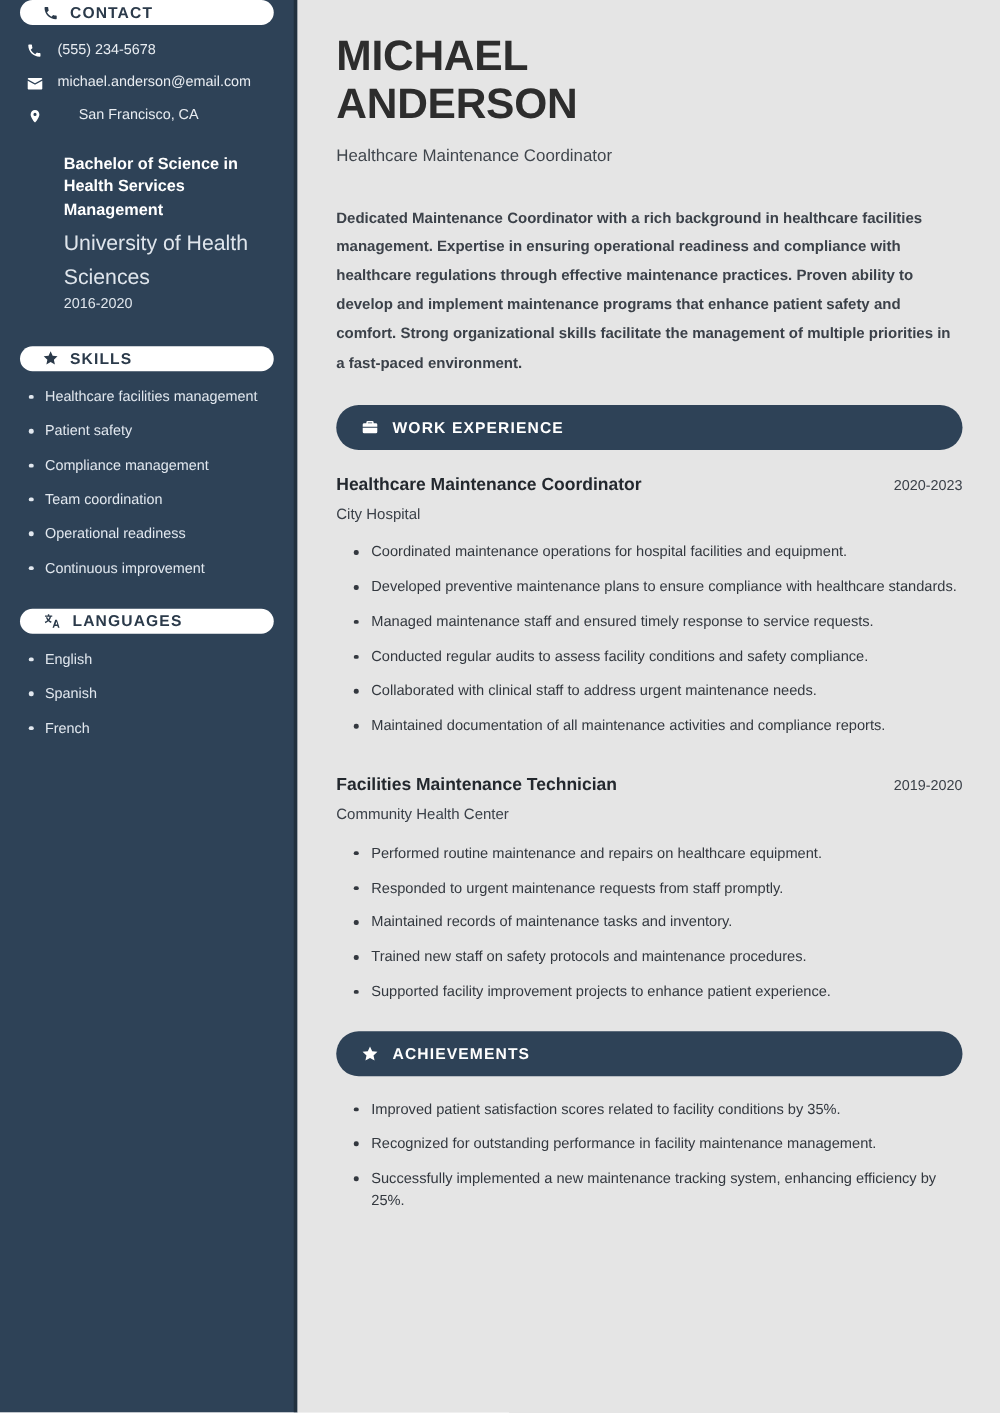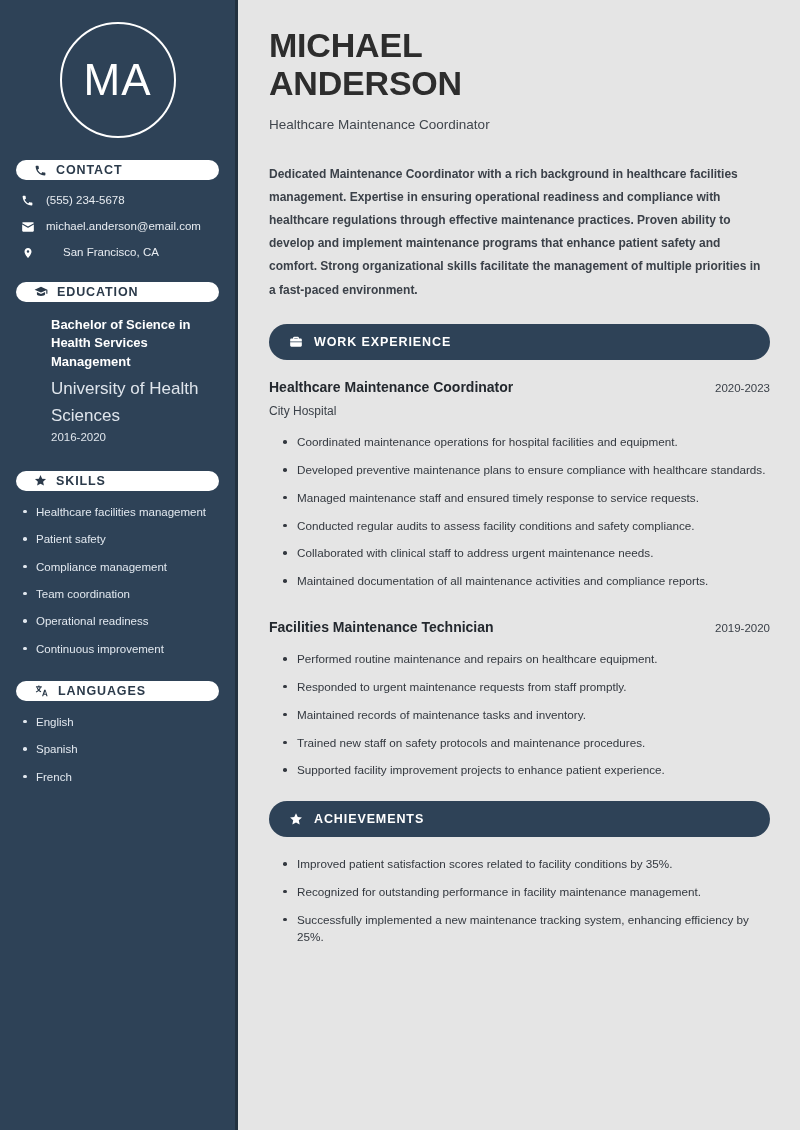--- a/index.html
+++ b/index.html
@@ -248,25 +248,20 @@
   .ach-list { margin-top: 18px; }
   .ach-list li { margin-bottom: 13px; }
 </style>
 </head>
 <body>
 
 <div class="page">
 
   <aside class="sidebar">
 
-    <div class="avatar-wrap">
-      <div class="avatar">
-        <span class="avatar-initials">MA</span>
-      </div>
-    </div>
 
     <div class="pill-light">
       <span>
         <svg width="13" height="13" viewBox="0 0 24 24" fill="#2b3a4a">
             <path d="M6.6 10.8c1.4 2.8 3.8 5.1 6.6 6.6l2.2-2.2c.3-.3.7-.4 1-.2 1.2.4 2.4.6 3.6.6.6 0 1 .4 1 1V20c0 .6-.4 1-1 1C10.6 21 3 13.4 3 4c0-.6.4-1 1-1h3.5c.6 0 1 .4 1 1 0 1.3.2 2.5.6 3.6.1.4 0 .8-.2 1l-2.3 2.2z"></path>
           </svg>
       </span>
       <span class="pill-label">CONTACT</span>
     </div>
 
@@ -290,28 +285,20 @@
       <div class="contact-row">
         <span class="contact-icon">
           <svg width="12" height="14" viewBox="0 0 24 24" fill="#ffffff">
               <path d="M12 2C8.1 2 5 5.1 5 9c0 5.2 6.2 12.3 6.5 12.6.3.3.8.3 1 0C12.8 21.3 19 14.2 19 9c0-3.9-3.1-7-7-7zm0 9.5A2.5 2.5 0 1112 6.5a2.5 2.5 0 010 5z"></path>
             </svg>
         </span>
         <span>San Francisco, CA</span>
       </div>
     </div>
 
-    <div class="pill-light">
-      <span>
-        <svg width="14" height="14" viewBox="0 0 24 24" fill="#2b3a4a">
-            <path d="M12 3L1 8l11 5 9-4.1V15h2V8L12 3zM5 12.2V16c0 1.7 3.1 3 7 3s7-1.3 7-3v-3.8l-7 3.2-7-3.2z"></path>
-          </svg>
-      </span>
-      <span class="pill-label">EDUCATION</span>
-    </div>
 
     <div class="edu-block">
       <div class="edu-degree">Bachelor of Science in Health Services Management</div>
       <div class="edu-school">University of Health Sciences</div>
       <div class="edu-dates">2016-2020</div>
     </div>
 
     <div class="pill-light">
       <span>
         <svg width="13" height="13" viewBox="0 0 24 24" fill="#2b3a4a">
@@ -384,20 +371,21 @@
       </ul>
     </div>
 
     <div class="job-gap"></div>
 
     <div class="job">
       <div class="job-head">
         <span class="job-role">Facilities Maintenance Technician</span>
         <span class="job-dates">2019-2020</span>
       </div>
+      <div class="job-company">Community Health Center</div>
       <ul class="main-list">
         <li>Performed routine maintenance and repairs on healthcare equipment.</li>
         <li>Responded to urgent maintenance requests from staff promptly.</li>
         <li>Maintained records of maintenance tasks and inventory.</li>
         <li>Trained new staff on safety protocols and maintenance procedures.</li>
         <li>Supported facility improvement projects to enhance patient experience.</li>
       </ul>
     </div>
 
     <div class="pill-dark">

